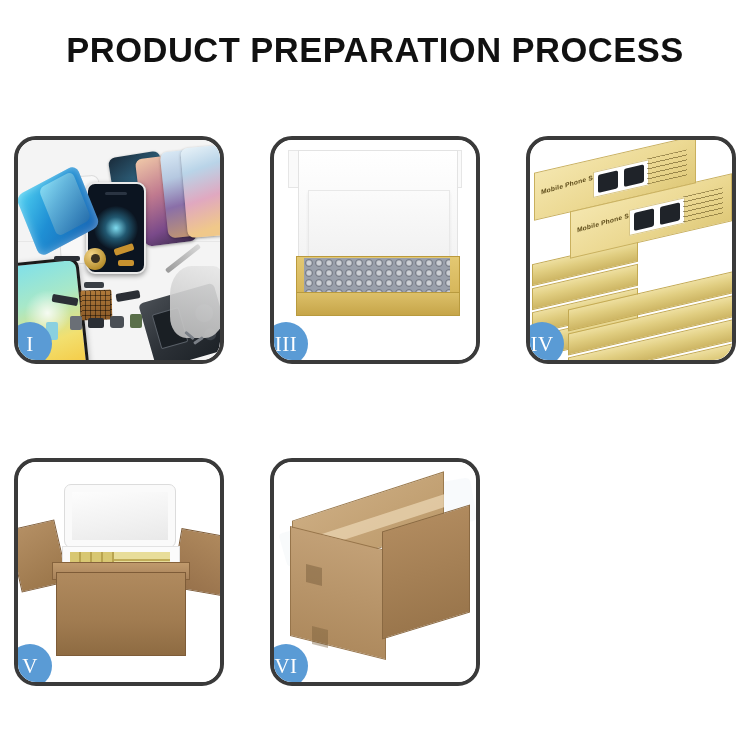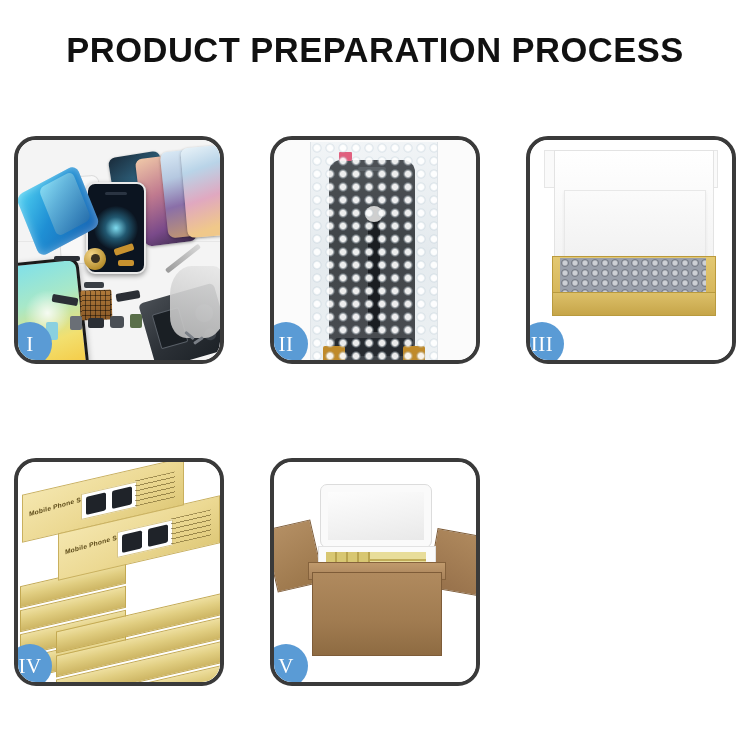--- a/index.html
+++ b/index.html
@@ -464,35 +464,20 @@
       <div class="flex-cable fc9"></div>
       <div class="flex-cable fc10"></div>
       <div class="flex-cable fc11"></div>
       <div class="tool-hand"></div>
       <div class="tweezer"></div>
       <div class="screws"></div>
     </div>
     <div class="badge">I</div>
   </div>
 
-  <div class="panel">
-    <div class="panel-inner">
-      <div class="p2-bg"></div>
-      <div class="bubble-bag">
-        <div class="inner-screen"></div>
-        <div class="pink-tab"></div>
-        <div class="flex-strip"></div>
-        <div class="bag-bottom"></div>
-        <div class="connector-l"></div>
-        <div class="connector-r"></div>
-        <div class="bubbles"></div>
-      </div>
-    </div>
-    <div class="badge">II</div>
-  </div>
 
   <div class="panel">
     <div class="panel-inner">
       <div class="p3-bg"></div>
       <div class="lid-flapL"></div>
       <div class="lid-flapR"></div>
       <div class="lid-back"></div>
       <div class="foam-sheet"></div>
       <div class="box3-tray"></div>
       <div class="box3-bubble"></div>
@@ -537,14 +522,28 @@
       <div class="flapR"></div>
       <div class="foam-lid"></div>
       <div class="foam-box"></div>
       <div class="foam-box-in"></div>
       <div class="carton-rim"></div>
       <div class="carton-body"></div>
     </div>
     <div class="badge">V</div>
   </div>
 
+  <div class="panel">
+    <div class="panel-inner">
+      <div class="p6-bg"></div>
+      <div class="c6-bagL"></div>
+      <div class="c6-bagR"></div>
+      <div class="c6-top"></div>
+      <div class="c6-tape"></div>
+      <div class="c6-left"></div>
+      <div class="c6-right"></div>
+      <div class="c6-tab1"></div>
+      <div class="c6-tab2"></div>
+    </div>
+    <div class="badge">VI</div>
+  </div>
 
 </div>
 
 </body></html>

